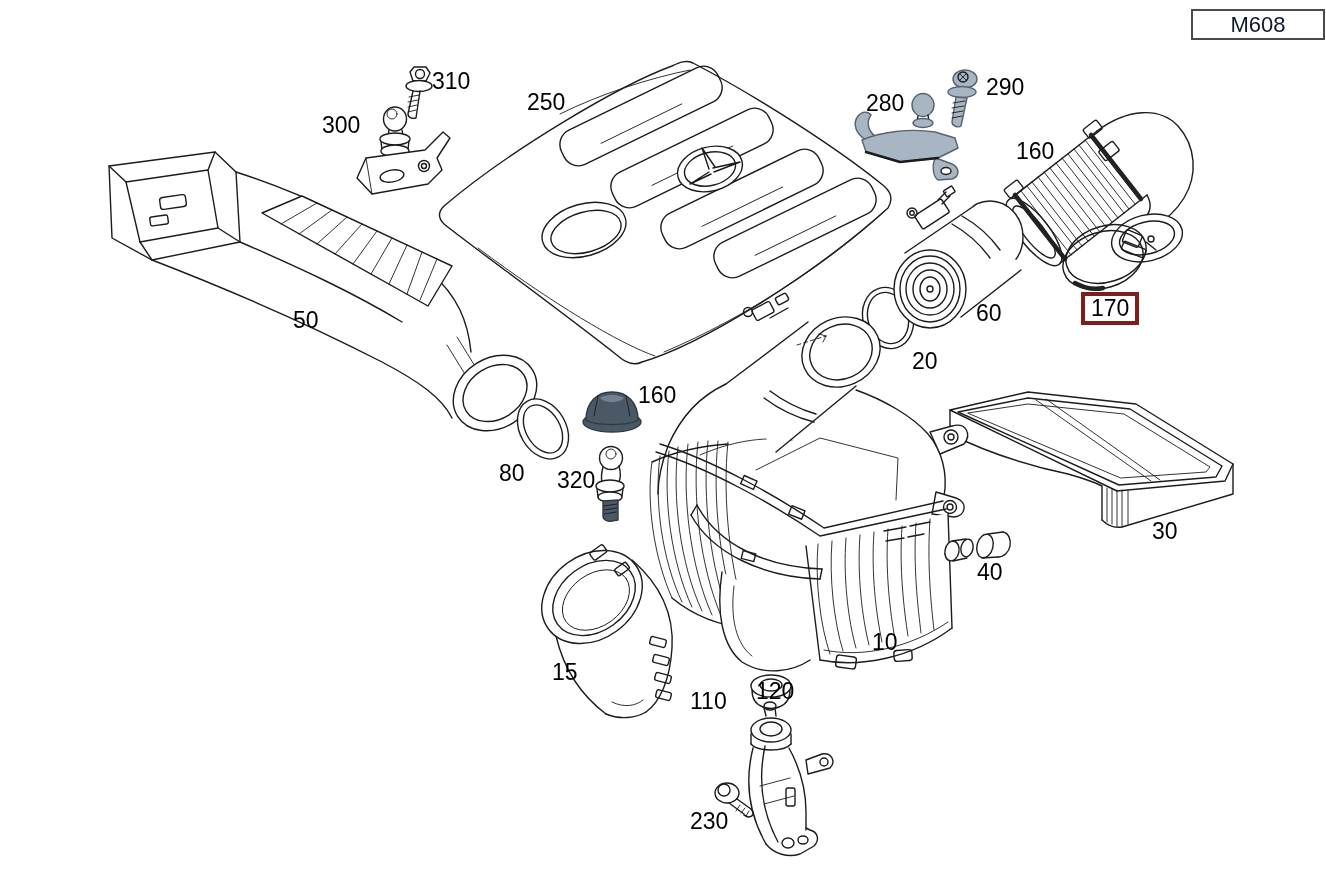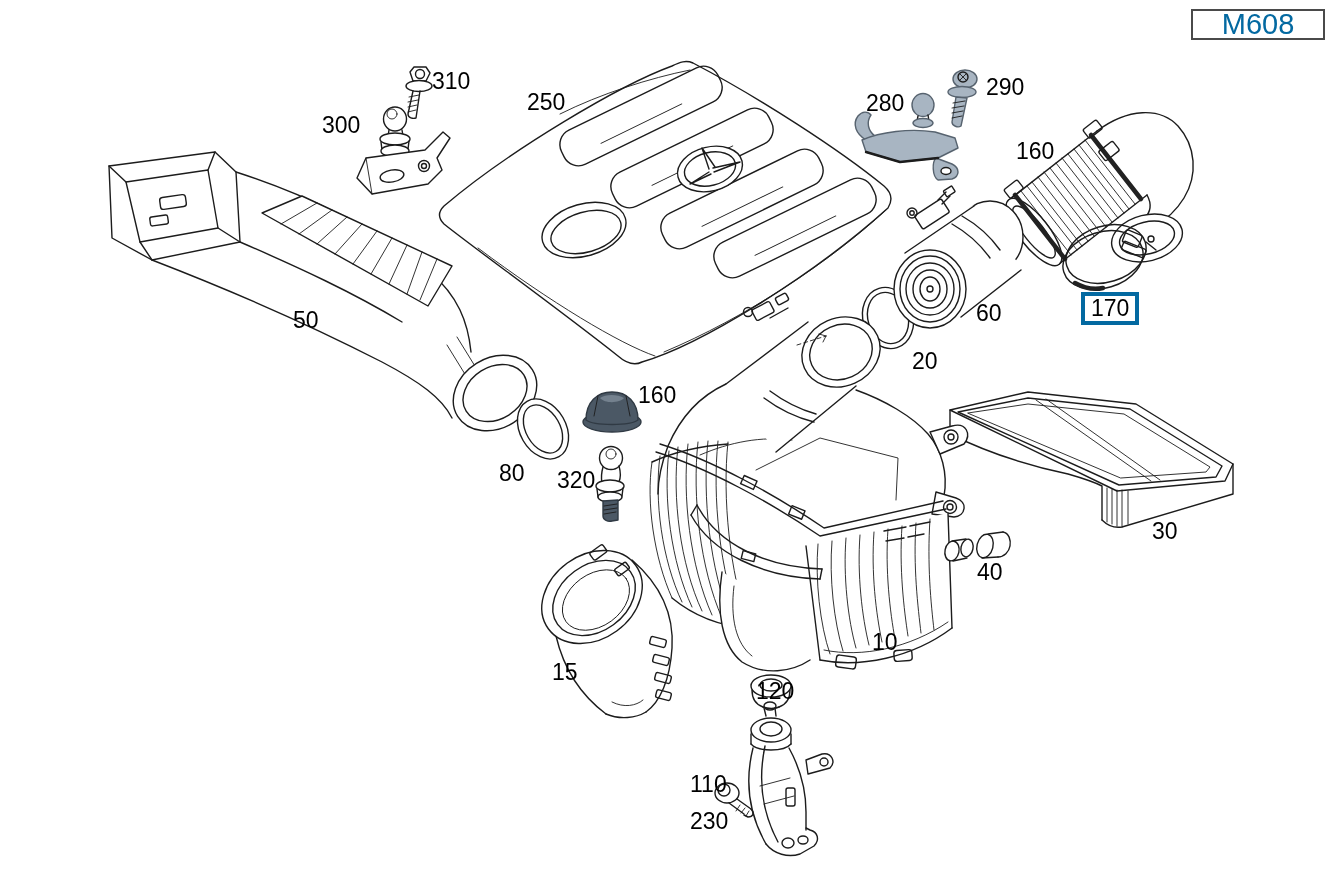--- a/index.html
+++ b/index.html
@@ -12,24 +12,24 @@
   svg.diagram .wfill{fill:#ffffff;}
   svg.diagram .nostroke{stroke:none;}
   svg.diagram .thin{stroke-width:0.9;}
   svg.diagram .thick{stroke-width:2.4;}
   svg.diagram .band{stroke-width:4.5;stroke:#222;}
   svg.diagram .metal{fill:#a8b5c2;stroke:#57636f;}
   svg.diagram .rubber{fill:#4b5865;stroke:#303a44;}
   svg.diagram .rubberlight{fill:#74818e;stroke:none;}
   svg.diagram .tinytext{stroke-width:2.6;stroke:#111;}
   .plabel{position:absolute;font-size:23px;line-height:1;color:#000;white-space:nowrap;cursor:pointer;}
-  .plabel.highlighted{border:4px solid #0369a1;background:#fff;padding:1px 6px;}
+  .plabel.highlighted{border:4px solid #7f1d1d;background:#fff;padding:1px 6px;}
   .module-badge{position:absolute;left:1191px;top:9px;width:130px;height:27px;
     border:2px solid #4a4a4a;background:#fff;display:flex;align-items:center;justify-content:center;
-    font-size:29px;color:#0369a1;}
+    font-size:22px;color:#0f172a;}
 </style>
 </head>
 <body>
 
 <div class="stage">
 
 <svg class="diagram" width="1326" height="881" viewBox="0 0 1326 881">
 
   <g>
     <path class="wfill" d="M109,166 L215,152 L236,172 L240,242 L152,260 L112,238 Z"></path>
@@ -348,15 +348,15 @@
   <div class="plabel" style="left:912px;top:350px">20</div>
   <div class="plabel highlighted" style="left:1081px;top:292px">170</div>
   <div class="plabel" style="left:638px;top:384px">160</div>
   <div class="plabel" style="left:499px;top:462px">80</div>
   <div class="plabel" style="left:557px;top:469px">320</div>
   <div class="plabel" style="left:1152px;top:520px">30</div>
   <div class="plabel" style="left:977px;top:561px">40</div>
   <div class="plabel" style="left:872px;top:631px">10</div>
   <div class="plabel" style="left:552px;top:661px">15</div>
   <div class="plabel" style="left:756px;top:680px">120</div>
-  <div class="plabel" style="left:690px;top:773px">110</div>
+  <div class="plabel" style="left:690px;top:690px">110</div>
   <div class="plabel" style="left:690px;top:810px">230</div>
 </div>
 
 </body></html>

